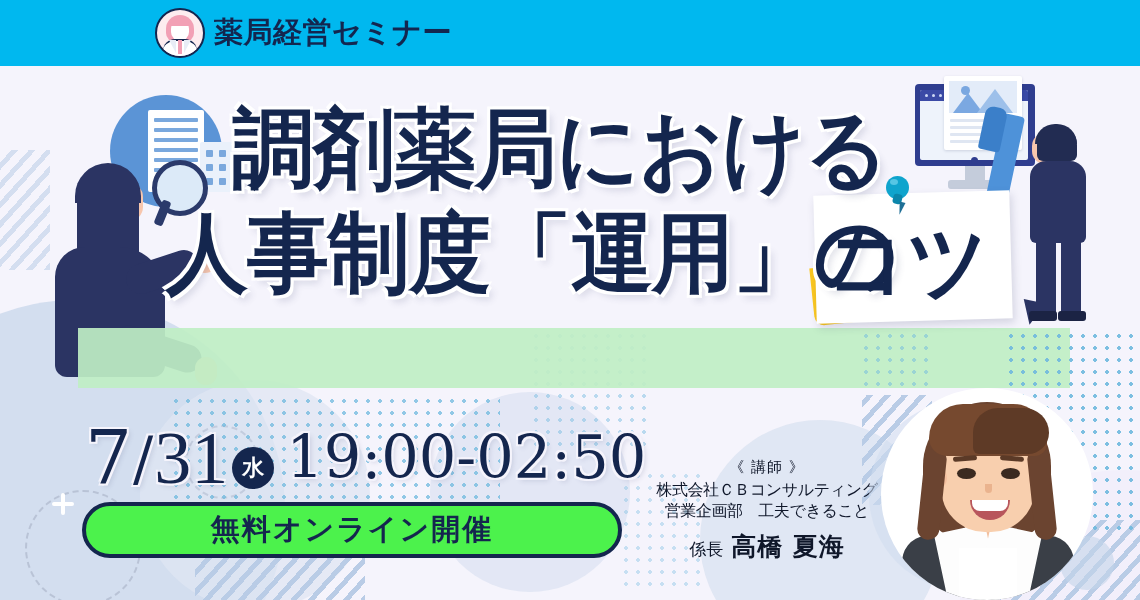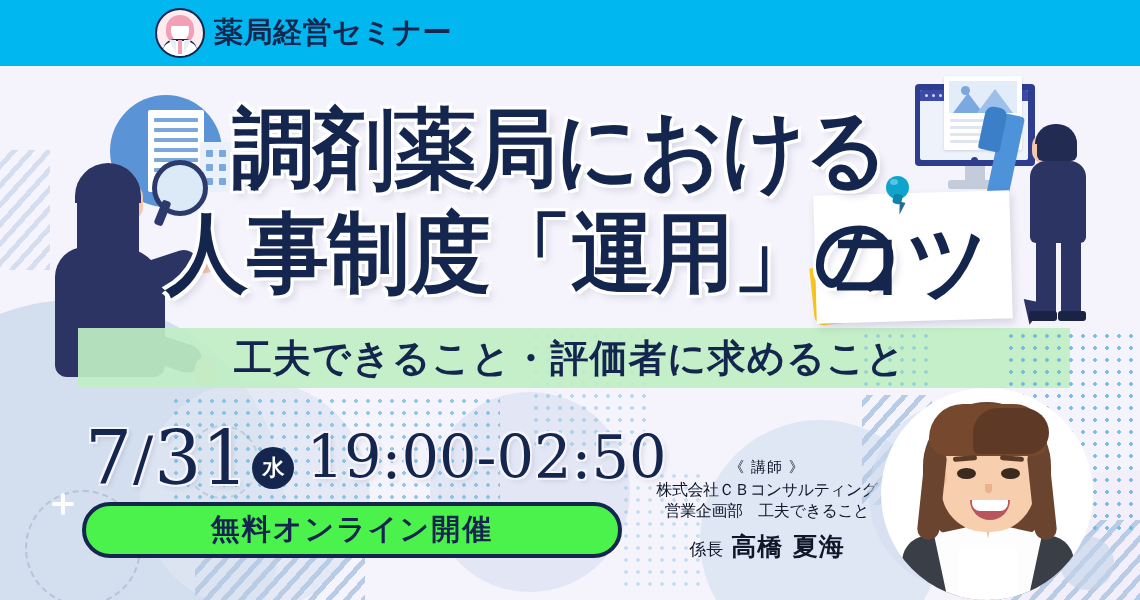--- a/index.html
+++ b/index.html
@@ -129,21 +129,21 @@
   .band-txt{position:absolute;left:0;top:330px;width:1140px;text-align:center;z-index:25;
      font-size:38px;font-weight:800;color:#14264e;line-height:56px;letter-spacing:1px;
      font-family:"DejaVu Sans","Liberation Sans",sans-serif;}
 
   
   .daterow{position:absolute;left:85px;top:422px;height:72px;display:flex;align-items:flex-end;z-index:26;}
   .d-ser{font-family:"DejaVu Serif","Liberation Serif",serif;color:#14264e;font-weight:400;
      text-shadow:2px 2px 0 #f5f4fc,-2px 2px 0 #f5f4fc,2px -2px 0 #f5f4fc,-2px -2px 0 #f5f4fc,3px 3px 5px rgba(70,80,120,.18);}
   .d-mon{font-size:74px;line-height:72px;}
   .d-sl{font-size:60px;line-height:72px;padding:0 1px;}
-  .d-day{font-size:74px;line-height:72px;}
+  .d-day{font-size:74px;line-height:72px;font-family:Liberation Serif, serif;}
   .dow{width:42px;height:42px;border-radius:50%;background:#14264e;color:#fff;font-size:22px;
      display:flex;align-items:center;justify-content:center;margin:0 12px 5px 4px;font-weight:700;
      font-family:"DejaVu Sans","Liberation Sans",sans-serif;flex:none;}
   .d-time{font-size:59px;line-height:72px;letter-spacing:0px;}
 
   
   .cta{position:absolute;left:82px;top:502px;width:540px;height:56px;border-radius:28px;
      background:#4cf24c;border:4px solid #14264e;box-sizing:border-box;z-index:27;
      display:flex;align-items:center;justify-content:center;}
   .cta span{font-size:29px;font-weight:800;color:#14264e;letter-spacing:2px;
@@ -285,21 +285,20 @@
 
   <div class="title-wrap">
     <div class="ttl ttl1">調剤薬局における</div>
     <div class="ttl ttl2">人事制度「運用」の</div>
   </div>
   <div class="ttl-kotsu">コツ</div>
 
   <div class="band"></div>
   <div class="deco dots dot-b" style="z-index:16"></div>
   <div class="deco dots dot-e" style="z-index:16"></div>
-  <div class="band-txt">工夫できること・評価者に求めること</div>
 
   <div class="daterow">
     <span class="d-ser d-mon">7</span>
     <span class="d-ser d-sl">/</span>
     <span class="d-ser d-day">31</span>
     <span class="dow">水</span>
     <span class="d-ser d-time">19:00-02:50</span>
   </div>
 
   <div class="cta">

